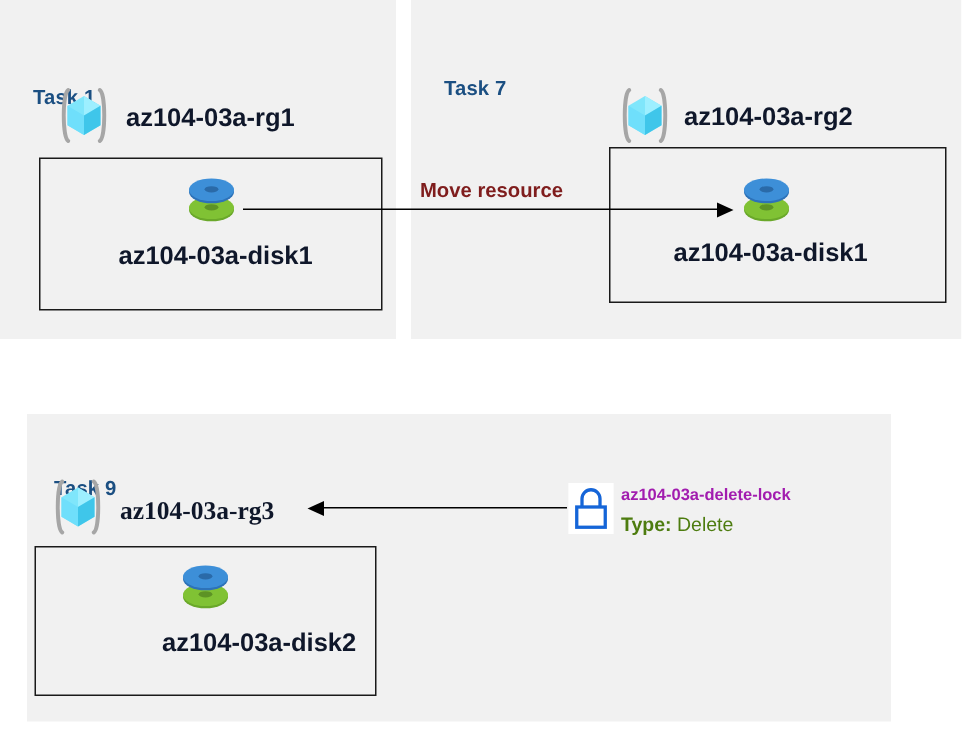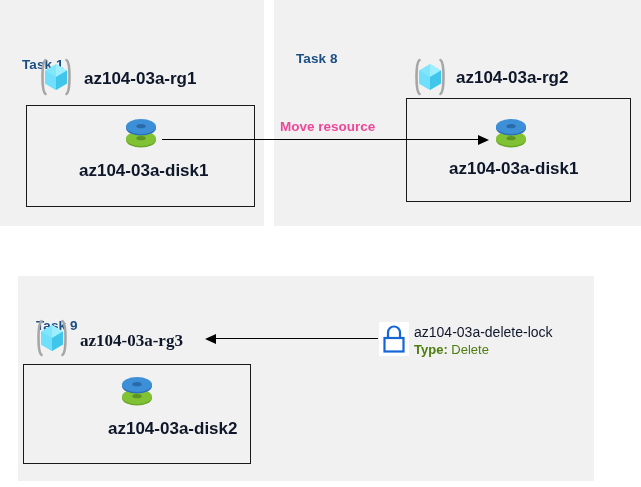--- a/index.html
+++ b/index.html
@@ -99,29 +99,29 @@
     height: 0;
     border-top: 5px solid transparent;
     border-bottom: 5px solid transparent;
     border-right: 11px solid #000000;
   }
 
   .conn-caption {
     position: absolute;
     font-weight: bold;
     font-size: 13.5px;
-    color: #ec4899;
+    color: #7f1d1d;
     white-space: nowrap;
   }
 
   .lock-title {
     position: absolute;
-    font-weight: normal;
-    font-size: 14px;
-    color: #0f172a;
+    font-weight: bold;
+    font-size: 11px;
+    color: #a21caf;
     white-space: nowrap;
   }
   .lock-type {
     position: absolute;
     font-size: 13px;
     color: #4d7c0f;
     white-space: nowrap;
   }
   .lock-type b { font-weight: bold; }
 </style>
@@ -153,21 +153,21 @@
     <ellipse cx="19" cy="25.2" rx="4.6" ry="2.1" fill="#5d9325"></ellipse>
     <ellipse cx="19" cy="15" rx="15" ry="7.5" fill="#2d72b8"></ellipse>
     <ellipse cx="19" cy="13.5" rx="15" ry="7.5" fill="#3d8fd8"></ellipse>
     <ellipse cx="19" cy="13.2" rx="4.6" ry="2.1" fill="#2a6aa8"></ellipse>
   </svg>
 </div>
 <div class="res-label" style="left:79px; top:161px;">az104-03a-disk1</div>
 
 <div class="panel" id="panel-task2"></div>
 
-<div class="task-label" id="task2-label">Task 8</div>
+<div class="task-label" id="task2-label">Task 7</div>
 
 <div class="rg-icon" style="left:410px; top:57px;">
   <svg viewBox="0 0 40 40" xmlns="http://www.w3.org/2000/svg">
     <path d="M9.5 3 C5.5 5.5 5.5 34.5 9.5 37" fill="none" stroke="#a6a6a6" stroke-width="2.6" stroke-linecap="round"></path>
     <path d="M30.5 3 C34.5 5.5 34.5 34.5 30.5 37" fill="none" stroke="#a6a6a6" stroke-width="2.6" stroke-linecap="round"></path>
     <polygon points="20,7 31,13.5 31,26.5 20,33 9,26.5 9,13.5" fill="#7fe6fb"></polygon>
     <polygon points="20,7 31,13.5 20,20" fill="#9defff"></polygon>
     <polygon points="20,20 31,13.5 31,26.5 20,33" fill="#3fc6ea"></polygon>
     <polygon points="20,20 9,13.5 9,26.5 20,33" fill="#6fdffb"></polygon>
   </svg>

